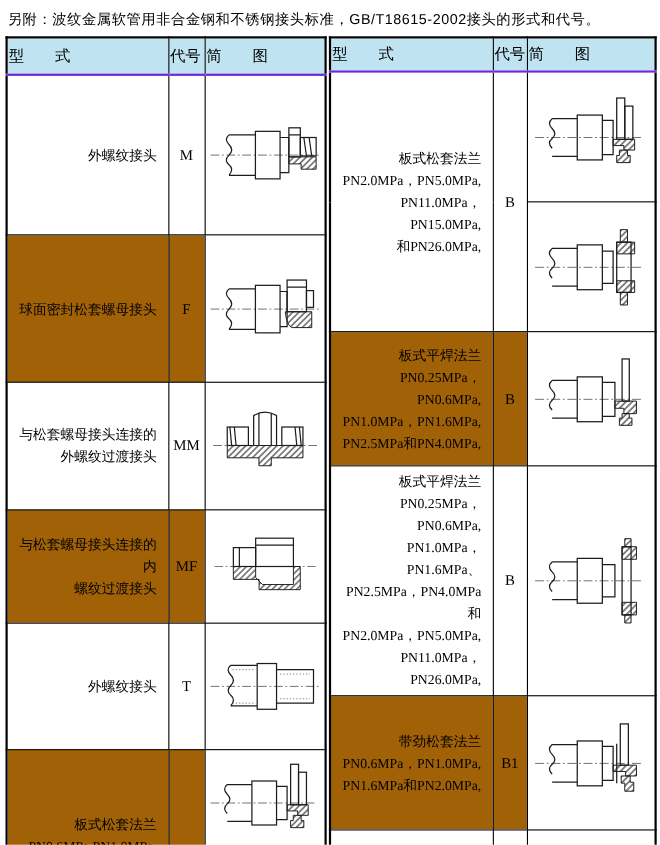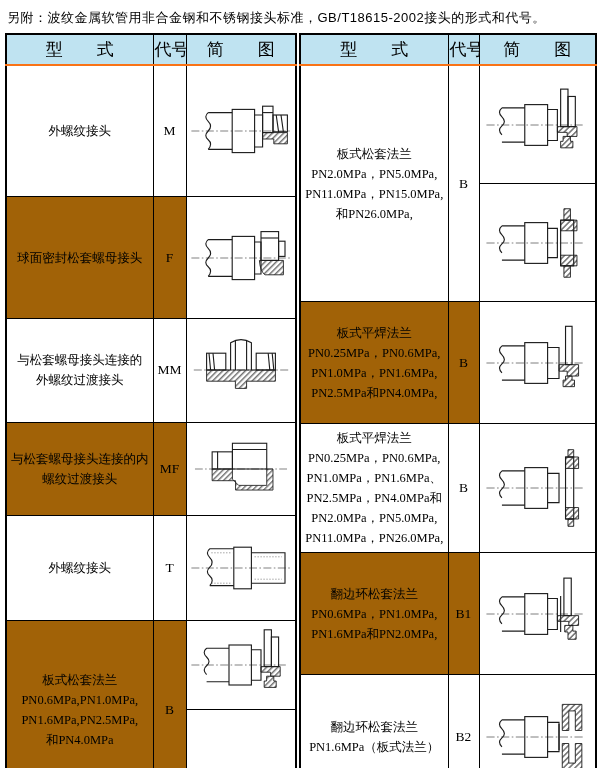--- a/index.html
+++ b/index.html
@@ -8,25 +8,25 @@
     font-family:"Liberation Sans","DejaVu Sans",sans-serif; color:#000;
   }
   .page-title {
     font-size:13px; font-weight:normal; letter-spacing:0.5px;
     margin:9px 6px 6px 7px; white-space:nowrap;
   }
   .tables { display:flex; gap:2px; margin-left:5px; }
   table { border-collapse:collapse; table-layout:fixed; border:2px solid #000; }
   td { border:1px solid #000; overflow:hidden; }
   tr.head td {
-    background:#bfe3f1; border-bottom:2px solid #f97316;
-    height:27px; text-align:center; font-size:17px; white-space:pre;
+    background:#bfe3f1; border-bottom:2px solid #6d28d9;
+    height:27px; text-align:left; font-size:14px; white-space:pre;
   }
   td.type {
-    padding:4px 0; vertical-align:middle; text-align:center;
+    padding:4px 10px; vertical-align:middle; text-align:right;
     font-size:12.5px; line-height:1.6; white-space:pre-line;
     font-family:"Liberation Serif","DejaVu Sans",serif;
   }
   td.code {
     text-align:center; vertical-align:middle;
     font-family:"Liberation Serif","DejaVu Serif",serif; font-size:13.5px;
   }
   td.hl { background:#a16207; }
   td.diag { background:#fff; text-align:center; vertical-align:middle; padding:1px; }
   
@@ -252,21 +252,21 @@
           <path class="ln" d="M22 29 q-6 5 0 11 t0 11 t0 11 M22 29 h28 M22 71 h28"></path>
           <rect class="ln" x="50" y="25" width="28" height="50"></rect>
           <path class="ln" d="M78 32 h14 v36 h-14"></path>
           <rect class="ln" x="100" y="12" width="10" height="76"></rect>
           <path class="ht" d="M100 12 h16 v14 h-16 z M100 74 h16 v14 h-16 z"></path>
           <path class="ht" d="M103 3 h7 v9 h-7 z M103 88 h7 v9 h-7 z"></path>
         </svg>
       </td>
     </tr>
     <tr class="r4">
-      <td class="type hl">翻边环松套法兰
+      <td class="type hl">带劲松套法兰
 PN0.6MPa，PN1.0MPa,
 PN1.6MPa和PN2.0MPa,</td>
       <td class="code hl">B1</td>
       <td class="diag">
         <svg viewBox="0 0 130 100" width="106" height="98">
           <line class="cl" x1="3" y1="50" x2="122" y2="50"></line>
           <path class="ln" d="M22 29 q-6 5 0 11 t0 11 t0 11 M22 29 h28 M22 71 h28"></path>
           <rect class="ln" x="50" y="25" width="28" height="50"></rect>
           <path class="ln" d="M78 31 h12 v38 h-12"></path>
           <line class="ln" x1="94" y1="28" x2="94" y2="72"></line>

